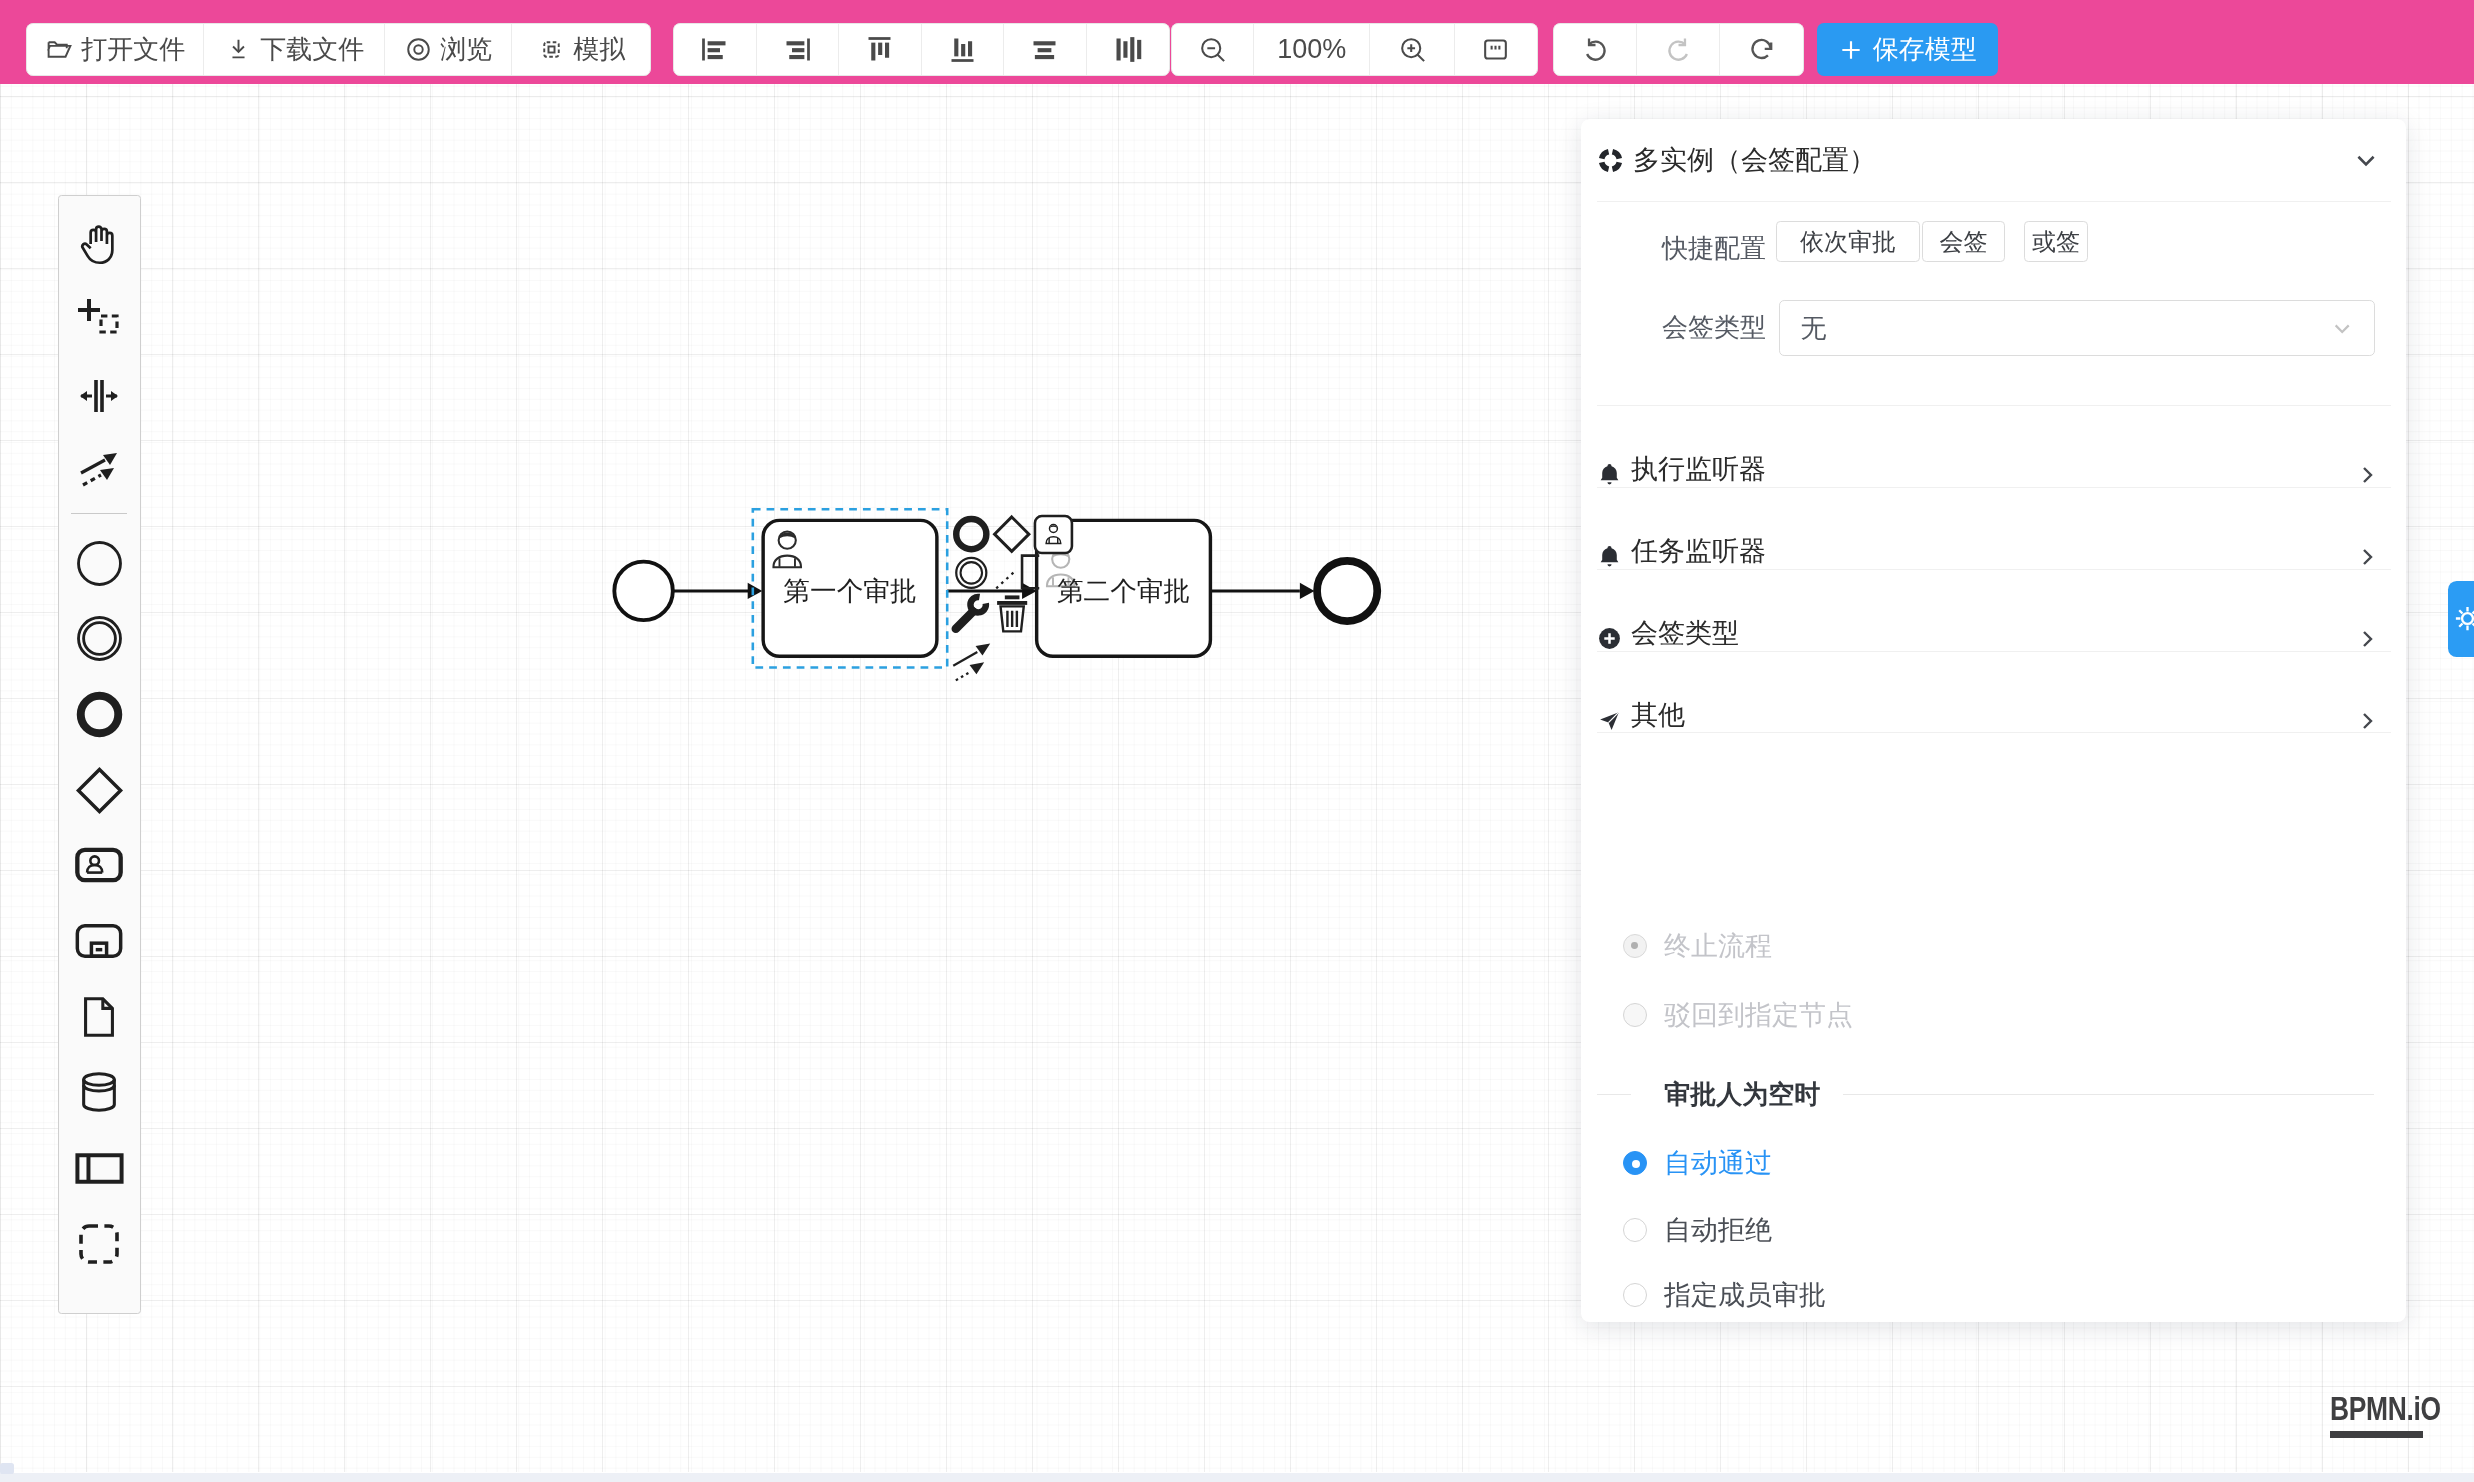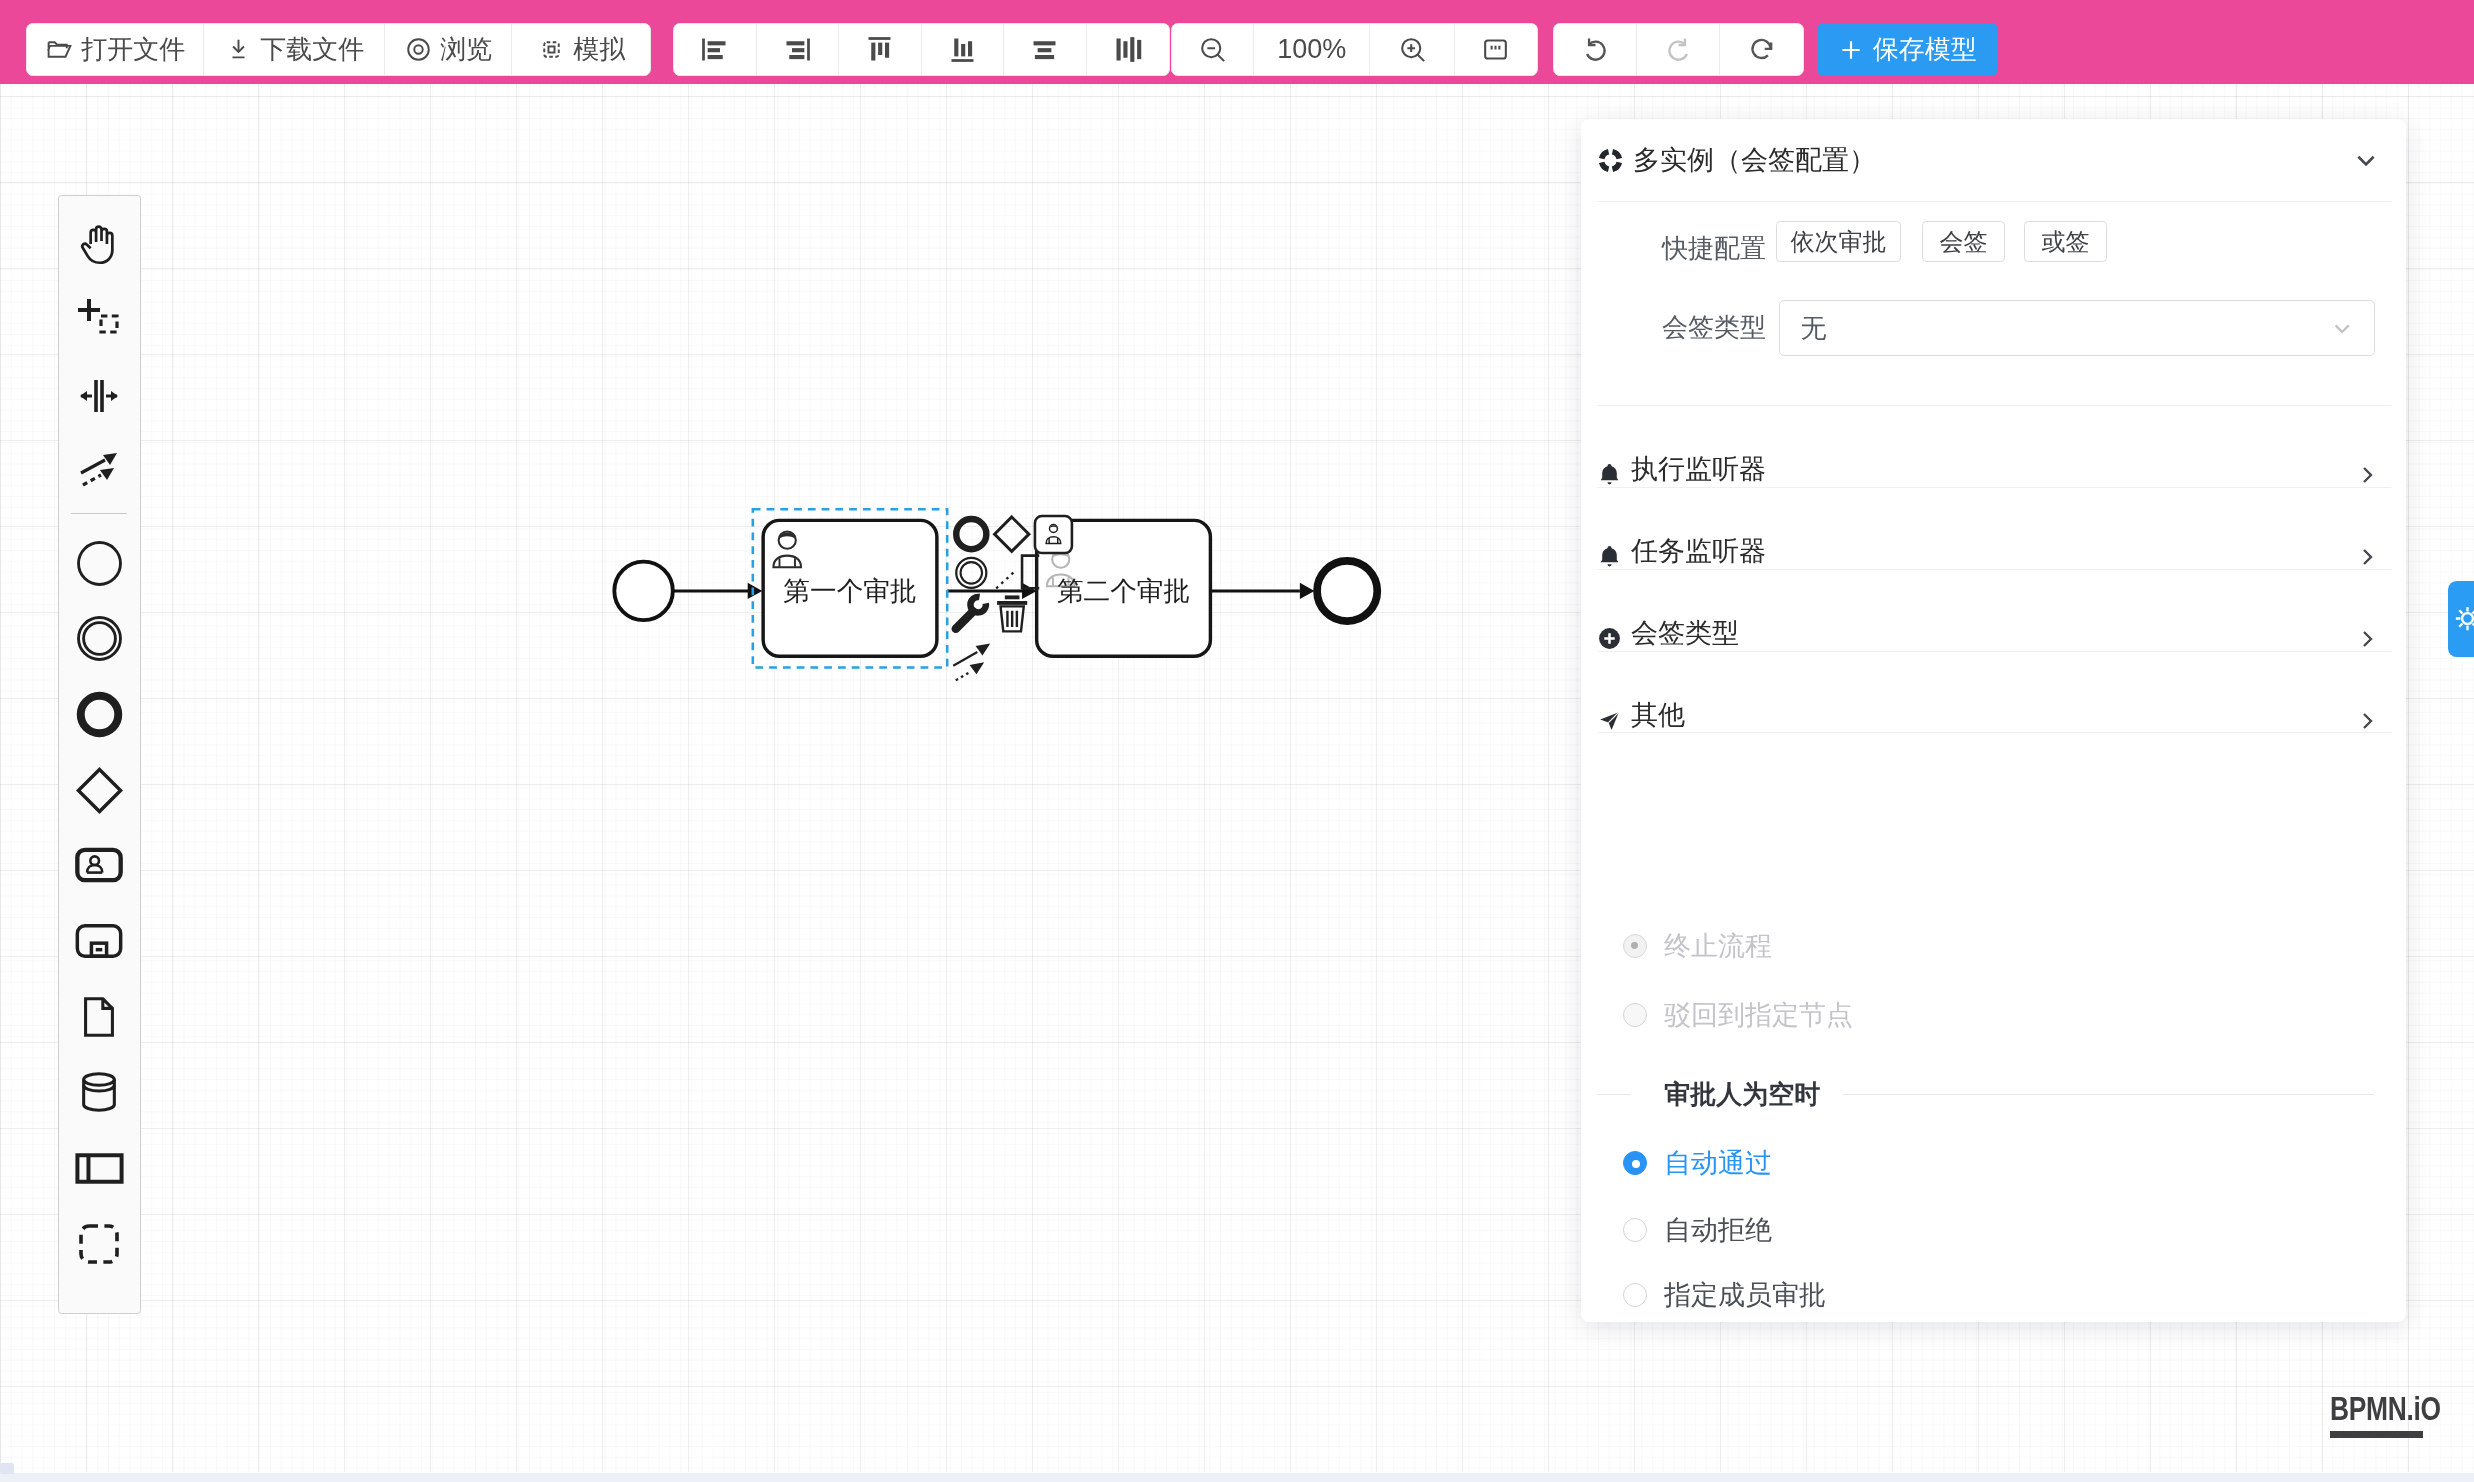--- a/index.html
+++ b/index.html
@@ -392,23 +392,23 @@
     </svg>
     <span class="title">多实例（会签配置）</span>
     <span class="spacer"></span>
     <svg width="26" height="26" viewBox="0 0 24 24" fill="none" stroke="#45484e" stroke-width="2.4">
         <path d="M5 9 l7 7 7-7"></path>
       </svg>
   </div>
   <div class="hdiv" style="top:82px;"></div>
 
   <div class="form-label" style="top:112px;">快捷配置</div>
-  <div class="qbtn" style="left:195px; width:125px;">依次审批</div>
+  <div class="qbtn" style="left:195px; width:144px;">依次审批</div>
   <div class="qbtn" style="left:341px; width:83px;">会签</div>
-  <div class="qbtn" style="left:443px; width:83px;">或签</div>
+  <div class="qbtn" style="left:443px; width:64px;">或签</div>
 
   <div class="form-label" style="top:191px;">会签类型</div>
   <div class="select">
     <span>无</span>
     <span class="spacer"></span>
     <svg width="22.4" height="22.4" viewBox="0 0 24 24" fill="none" stroke="#c3c3c3" stroke-width="2.4">
         <path d="M5 9 l7 7 7-7"></path>
       </svg>
   </div>
 

